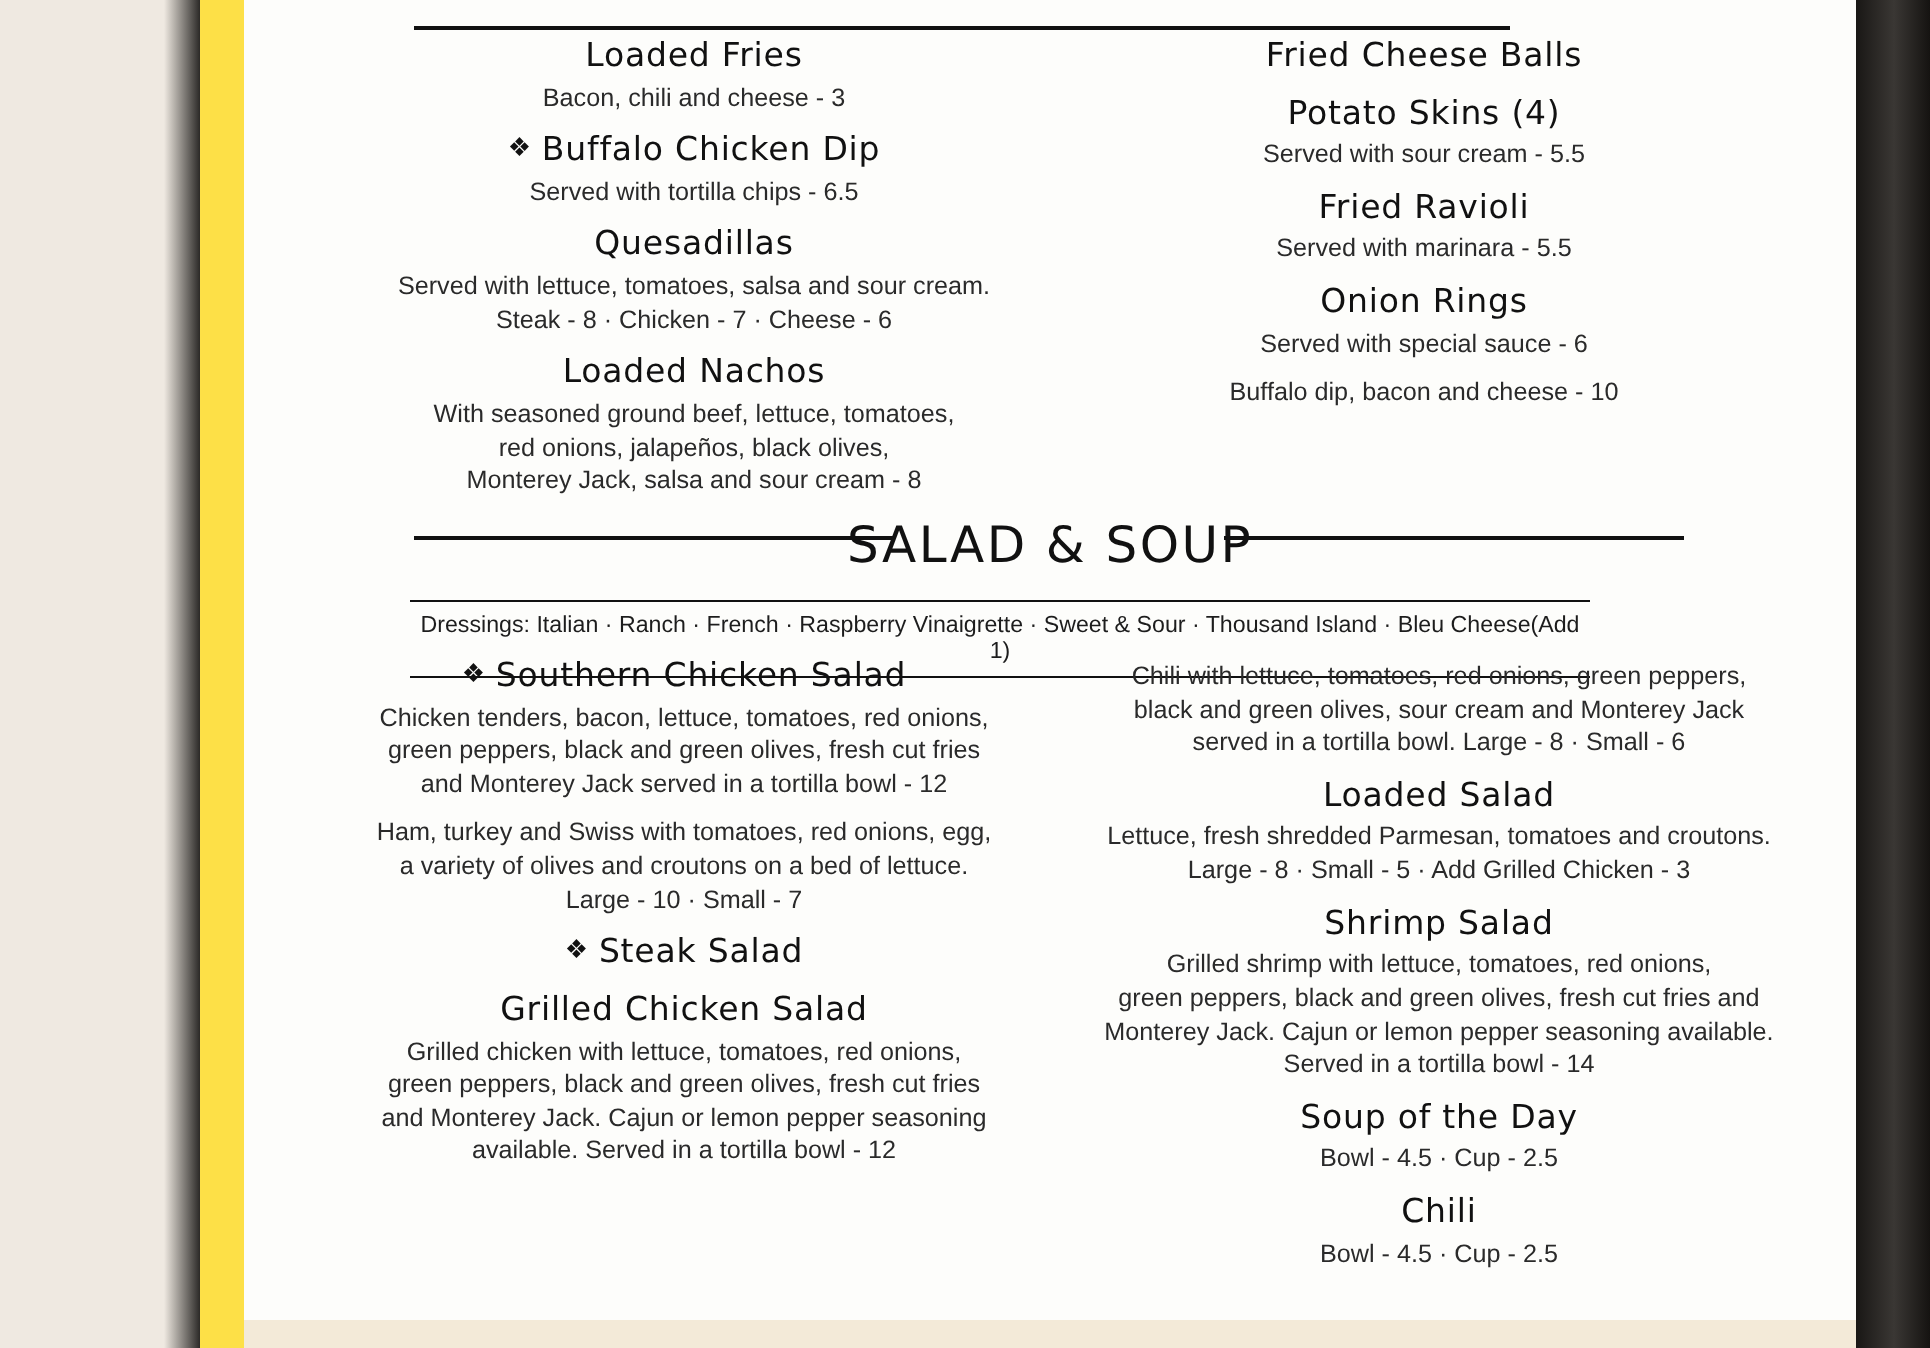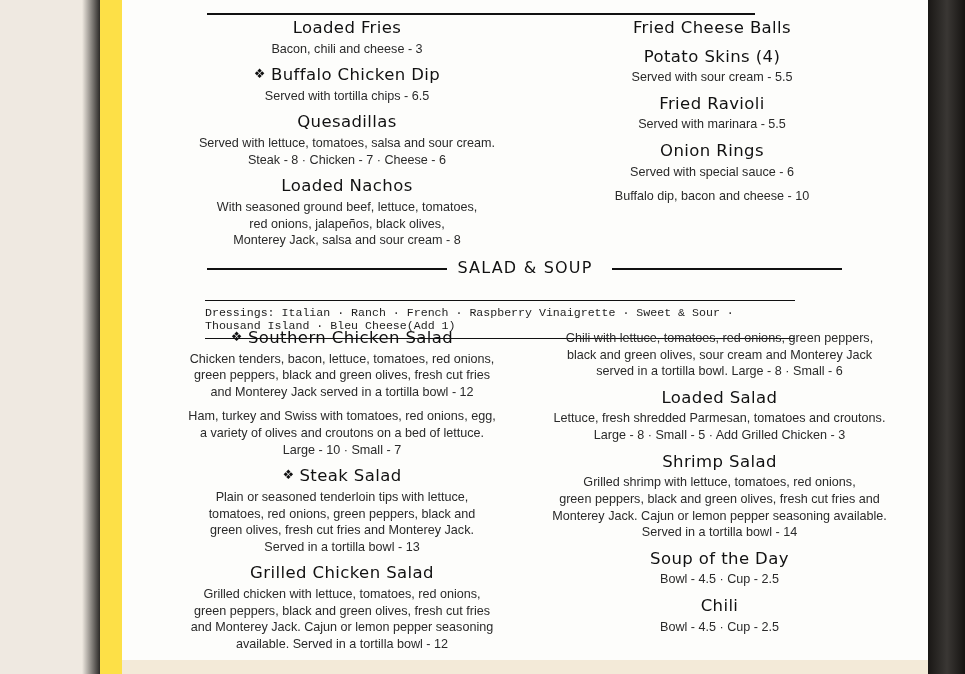--- a/index.html
+++ b/index.html
@@ -101,41 +101,42 @@
     vertical-align: 2px;
     margin-right: 5px;
     color: #111;
   }
 
   .section-title {
     position: absolute;
     left: 0;
     width: 806px;
     text-align: center;
-    font-size: 16px;
+    font-size: 25px;
     letter-spacing: 1.2px;
     color: #111;
     font-family: "DejaVu Sans", sans-serif;
   }
   .section-rule {
     position: absolute;
     height: 2px;
     background: #111;
   }
   .dressings {
     position: absolute;
     left: 83px;
     top: 300px;
     width: 590px;
+    text-align: center;
     font-size: 11.6px;
     color: #1d1d1d;
     padding: 5px 0 6px 0;
     border-top: 1.5px solid #111;
     border-bottom: 1.5px solid #111;
-    font-family: Liberation Mono, monospace;
+    font-family: Liberation Sans, sans-serif;
   }
 
   .salad-col {
     position: absolute;
     top: 328px;
   }
   .salad-left { left: 30px; width: 380px; }
   .salad-right { left: 405px; width: 385px; }
 </style>
 </head>
@@ -200,21 +201,20 @@
       <div class="salad-col salad-left" id="salad-left">
           <div class="item">
             <div class="item-name"><span class="star">❖</span>Southern Chicken Salad</div>
             <div class="item-desc">Chicken tenders, bacon, lettuce, tomatoes, red onions,<br>green peppers, black and green olives, fresh cut fries<br>and Monterey Jack served in a tortilla bowl - 12</div>
           </div>
           <div class="item">
             <div class="item-desc">Ham, turkey and Swiss with tomatoes, red onions, egg,<br>a variety of olives and croutons on a bed of lettuce.<br>Large - 10  ·  Small - 7</div>
           </div>
           <div class="item">
             <div class="item-name"><span class="star">❖</span>Steak Salad</div>
-            <div class="item-desc">Plain or seasoned tenderloin tips with lettuce,<br>tomatoes, red onions, green peppers, black and<br>green olives, fresh cut fries and Monterey Jack.<br>Served in a tortilla bowl - 13</div>
           </div>
           <div class="item">
             <div class="item-name">Grilled Chicken Salad</div>
             <div class="item-desc">Grilled chicken with lettuce, tomatoes, red onions,<br>green peppers, black and green olives, fresh cut fries<br>and Monterey Jack. Cajun or lemon pepper seasoning<br>available. Served in a tortilla bowl - 12</div>
           </div>
         </div>
       <div class="salad-col salad-right" id="salad-right">
           <div class="item">
             <div class="item-desc">Chili with lettuce, tomatoes, red onions, green peppers,<br>black and green olives, sour cream and Monterey Jack<br>served in a tortilla bowl. Large - 8  ·  Small - 6</div>
           </div>

